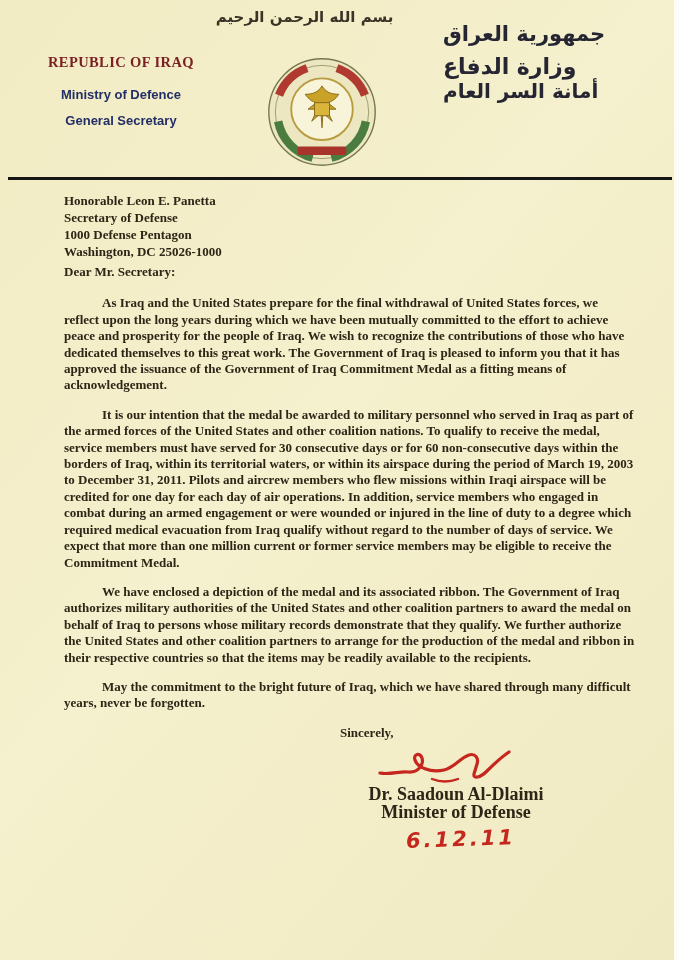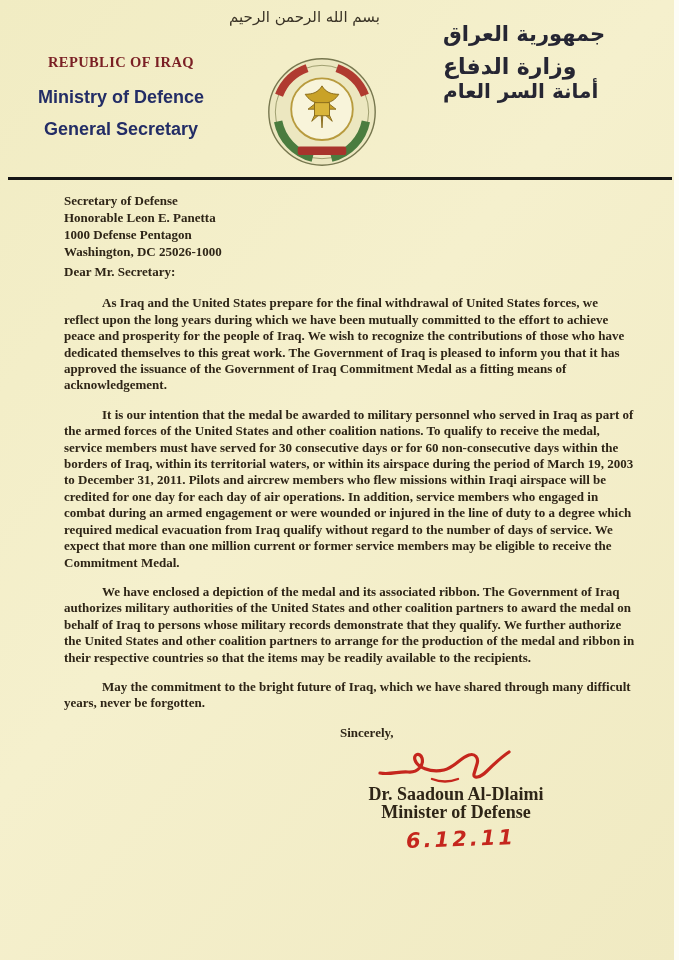--- a/index.html
+++ b/index.html
@@ -16,33 +16,33 @@
     color: #33291c;
   }
   .scan-edge {
     position: absolute; top: 0; right: 0; width: 5px; height: 100%;
     background: #fdfdf8;
   }
   .bismillah {
     position: absolute; top: 8px; left: 0; right: 70px;
     text-align: center;
     font-family: "DejaVu Sans", sans-serif;
-    font-size: 15px; font-weight: normal; color: #3a3326;
+    font-size: 15px; font-weight: bold; color: #3a3326;
   }
   .hdr-left {
     position: absolute; top: 54px; left: 12px; width: 218px;
     text-align: center;
   }
   .hdr-left .l1 {
     color: #7a1f24; font-weight: bold; font-size: 14.5px;
     letter-spacing: .4px; margin-bottom: 16px;
   }
   .hdr-left .l2, .hdr-left .l3 {
     font-family: "Liberation Sans", "DejaVu Sans", sans-serif;
-    color: #232d66; font-weight: bold; font-size: 18px;
+    color: #232d66; font-weight: bold; font-size: 13px;
     margin-bottom: 11px;
   }
   .emblem {
     position: absolute; top: 56px; left: 266px;
     width: 112px; height: 112px;
   }
   .hdr-right {
     position: absolute; top: 22px; right: 26px; width: 210px;
     text-align: left;
     font-family: "DejaVu Sans", sans-serif;
@@ -112,22 +112,22 @@
     <div class="a1">جمهورية العراق</div>
     <div class="a2">وزارة الدفاع</div>
     <div class="a3">أمانة السر العام</div>
   </div>
 
   <div class="divider"></div>
 
   <div class="letter">
 
     <div class="recipient">
+      <div>Honorable Leon E. Panetta</div>
       <div>Secretary of Defense</div>
-      <div>Honorable Leon E. Panetta</div>
       <div>1000 Defense Pentagon</div>
       <div>Washington, DC 25026-1000</div>
     </div>
 
     <div class="salutation">Dear Mr. Secretary:</div>
 
     <p class="para">As Iraq and the United States prepare for the final withdrawal of United States forces, we reflect upon the long years during which we have been mutually committed to the effort to achieve peace and prosperity for the people of Iraq.  We wish to recognize the contributions of those who have dedicated themselves to this great work.  The Government of Iraq is pleased to inform you that it has approved the issuance of the Government of Iraq Commitment Medal as a fitting means of acknowledgement.</p>
     <p class="para">It is our intention that the medal be awarded to military personnel who served in Iraq as part of the armed forces of the United States and other coalition nations.  To qualify to receive the medal, service members must have served for 30 consecutive days or for 60 non-consecutive days within the borders of Iraq, within its territorial waters, or within its airspace during the period of March 19, 2003 to December 31, 2011.  Pilots and aircrew members who flew missions within Iraqi airspace will be credited for one day for each day of air operations.  In addition, service members who engaged in combat during an armed engagement or were wounded or injured in the line of duty to a degree which required medical evacuation from Iraq qualify without regard to the number of days of service.  We expect that more than one million current or former service members may be eligible to receive the Commitment Medal.</p>
     <p class="para">We have enclosed a depiction of the medal and its associated ribbon.  The Government of Iraq authorizes military authorities of the United States and other coalition partners to award the medal on behalf of Iraq to persons whose military records demonstrate that they qualify.  We further authorize the United States and other coalition partners to arrange for the production of the medal and ribbon in their respective countries so that the items may be readily available to the recipients.</p>
     <p class="para">May the commitment to the bright future of Iraq, which we have shared through many difficult years, never be forgotten.</p>

